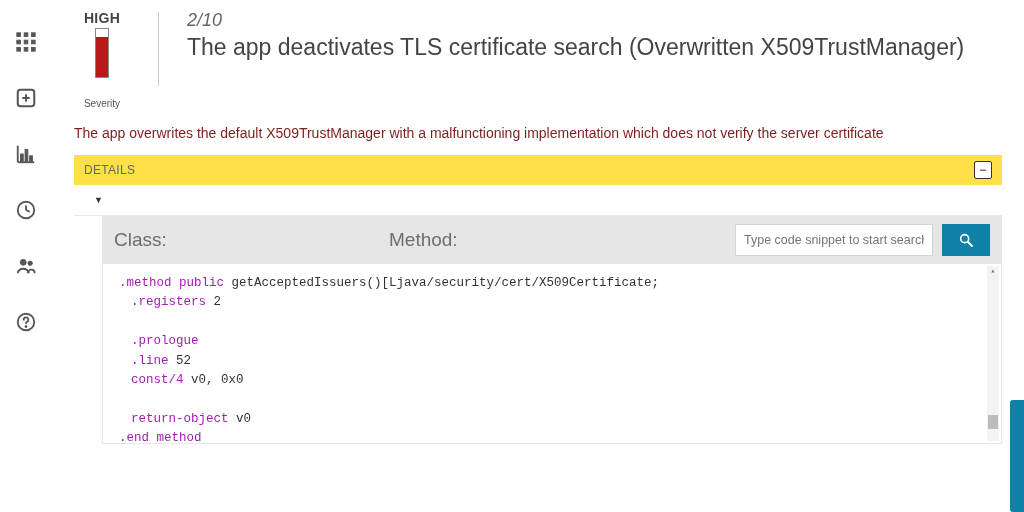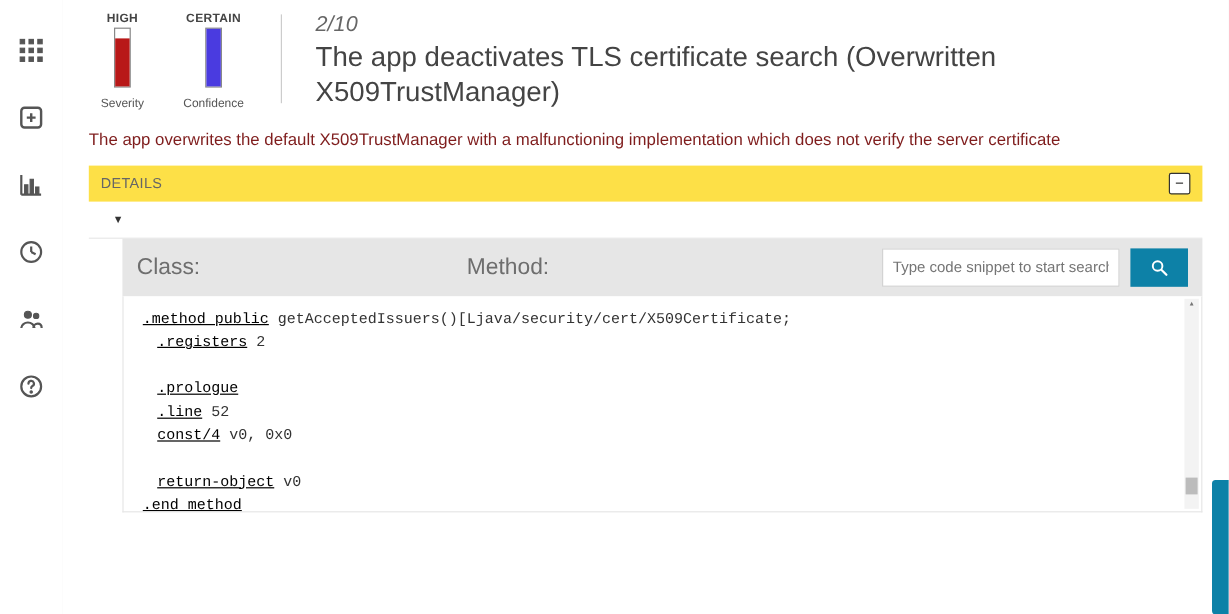--- a/index.html
+++ b/index.html
@@ -9,26 +9,26 @@
   
   .rail { width: 52px; background: #fff; display: flex; flex-direction: column; align-items: center; padding-top: 28px; gap: 28px; }
   .rail-item { width: 28px; height: 28px; display: flex; align-items: center; justify-content: center; color: #555; cursor: pointer; }
   .rail-item svg { width: 22px; height: 22px; fill: currentColor; stroke: currentColor; }
 
   
   .panel { flex: 1; background: #fff; padding: 10px 22px 0 22px; position: relative; }
   .meta-row { display: flex; align-items: flex-start; gap: 28px; }
   .gauges { display: flex; gap: 20px; }
   .gauge { width: 56px; display: flex; flex-direction: column; align-items: center; }
-  .gauge-top { font-size: 10px; font-weight: 600; letter-spacing: 0.3px; color: #444; margin-bottom: 2px; }
+  .gauge-top { font-size: 14px; font-weight: 600; letter-spacing: 0.3px; color: #444; margin-bottom: 2px; }
   .bar { width: 14px; height: 50px; border: 1px solid #888; position: relative; background: #fff; }
   .bar-fill { position: absolute; left: 0; right: 0; bottom: 0; }
   .sev .bar-fill { background: #b81818; height: 84%; }
   .conf .bar-fill { background: #4a3be0; height: 100%; }
-  .gauge-bot { font-size: 10px; color: #555; margin-top: 8px; text-align: right; }
+  .gauge-bot { font-size: 10px; color: #555; margin-top: 20px; text-align: right; }
   .divider-v { width: 1px; height: 74px; background: #ccc; margin-top: 2px; }
   .title-block { flex: 1; }
   .counter { font-size: 18px; color: #666; font-style: italic; }
   .title { font-size: 23px; font-weight: 400; color: #444; line-height: 1.25; margin-top: 2px; }
   .flaw-tag { font-size: 10px; color: #888; margin-top: 4px; letter-spacing: 0.3px; }
 
   .description { font-size: 14px; color: #7f1d1d; margin-top: 16px; }
 
   .details-bar { margin-top: 14px; background: #fde047; display: flex; align-items: center; justify-content: space-between; padding: 6px 10px; font-size: 12px; color: #666; letter-spacing: 0.3px; }
   .collapse-btn { width: 18px; height: 18px; border: 1px solid #333; border-radius: 2px; display: flex; align-items: center; justify-content: center; background: #fff; cursor: pointer; font-weight: 700; }
@@ -41,21 +41,21 @@
   .code-head-label { font-size: 19px; color: #6e6e6e; font-weight: 400; }
   .code-head-label.cls { flex: 0 0 266px; }
   .code-head-label.mth { flex: 1; }
   .search-input { width: 198px; height: 32px; border: 1px solid #d3d3d3; padding: 0 8px; font-size: 12.5px; color: #666; outline: none; }
   .search-btn { width: 48px; height: 32px; background: #0d81a7; display: flex; align-items: center; justify-content: center; cursor: pointer; }
   .search-btn svg { width: 16px; height: 16px; fill: #fff; }
 
   .code-body { position: relative; border: 1px solid #e6e6e6; border-top: none; height: 180px; background: #fff; padding: 10px 16px; font-family: Consolas, "Courier New", monospace; font-size: 12.5px; line-height: 1.55; overflow: hidden; }
   .code-line { white-space: pre; }
   .code-line.ind1 { padding-left: 12px; }
-  .tok-kw { color: #000000; text-decoration: underline; }
+  .tok-kw { color: #a21caf; }
   .tok-id { color: #333; }
   .scroll-track { position: absolute; right: 2px; top: 2px; bottom: 2px; width: 12px; background: #f3f3f3; }
   .scroll-up { position: absolute; right: 2px; top: 2px; width: 12px; height: 10px; display:flex;align-items:center;justify-content:center; font-size:8px; color:#777;}
   .scroll-thumb { position: absolute; right: 3px; bottom: 14px; width: 10px; height: 14px; background: #bcbcbc; }
 
   
   .peek { position: absolute; right: 0; top: 400px; width: 14px; height: 112px; background: #0d81a7; border-radius: 3px 0 0 3px; }
 </style>
 </head>
 <body>
@@ -120,27 +120,20 @@
 
     <div class="meta-row">
       <div class="gauges">
         <div class="gauge sev">
           <div class="gauge-top">HIGH</div>
           <div class="bar">
               <div class="bar-fill"></div>
             </div>
           <div class="gauge-bot">Severity</div>
         </div>
-        <div class="gauge conf">
-          <div class="gauge-top">CERTAIN</div>
-          <div class="bar">
-              <div class="bar-fill"></div>
-            </div>
-          <div class="gauge-bot">Confidence</div>
-        </div>
       </div>
       <div class="divider-v"></div>
       <div class="title-block">
         <div class="counter">2/10</div>
         <div class="title">The app deactivates TLS certificate search (Overwritten X509TrustManager)</div>
       </div>
     </div>
 
     <div class="description">The app overwrites the default X509TrustManager with a malfunctioning implementation which does not verify the server certificate</div>
 

